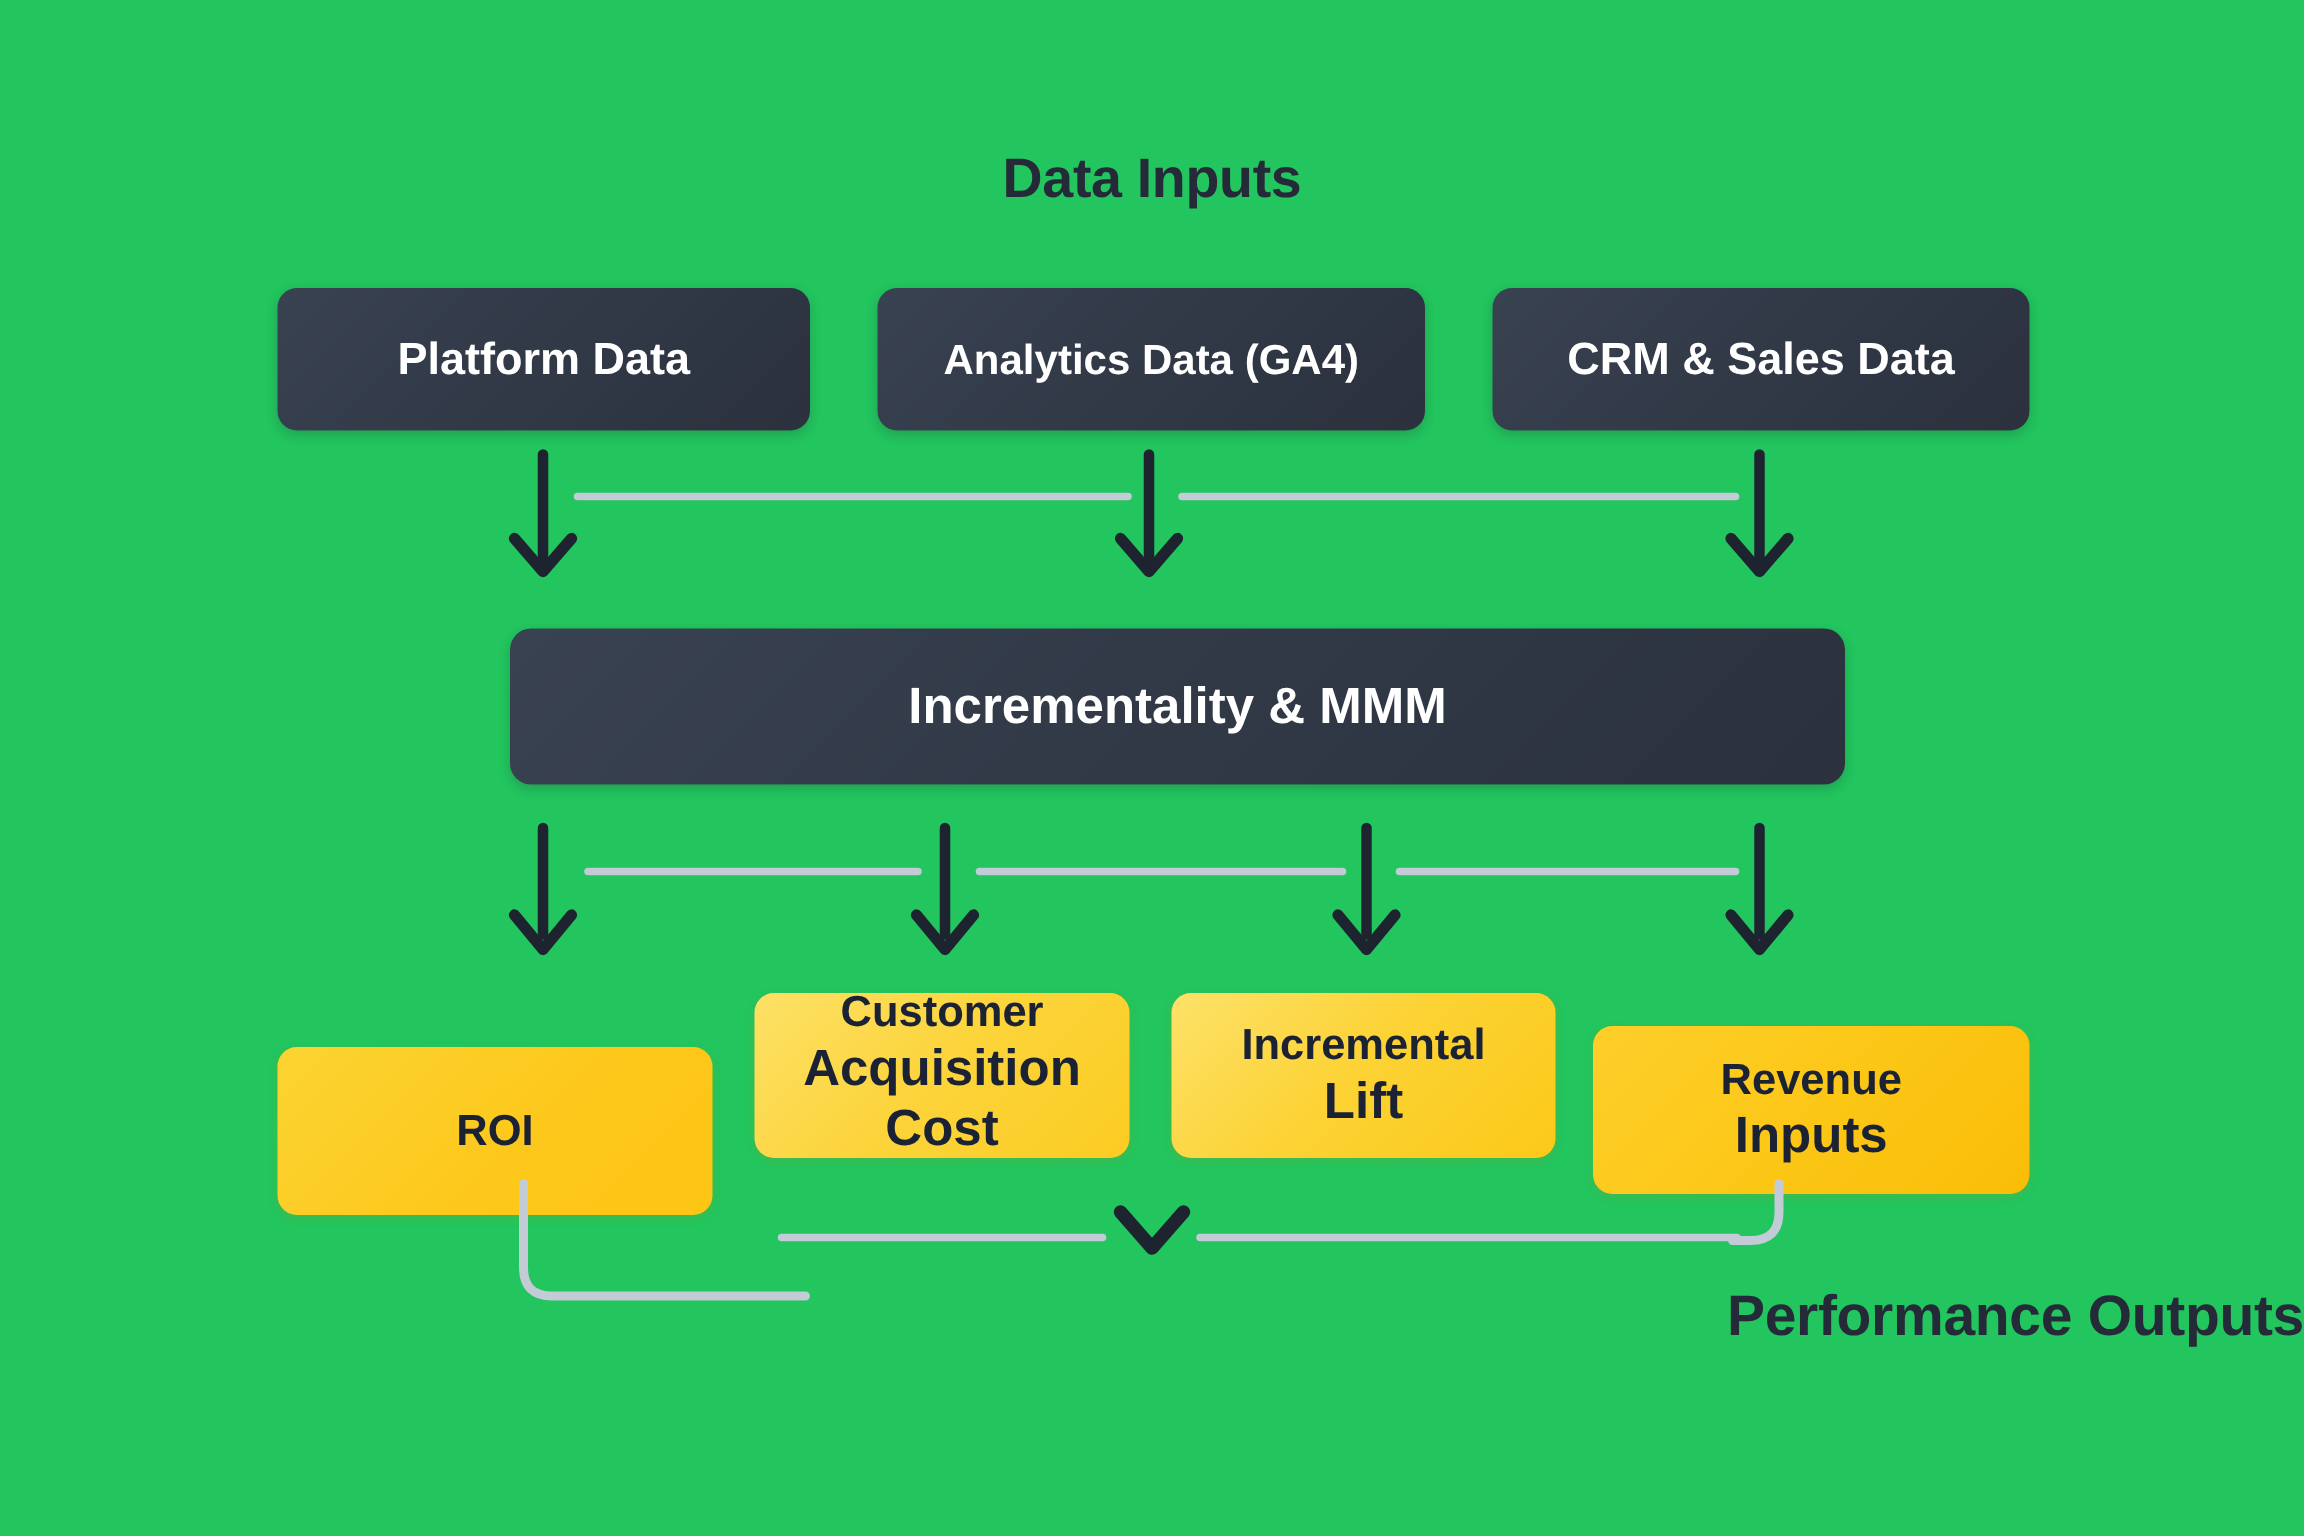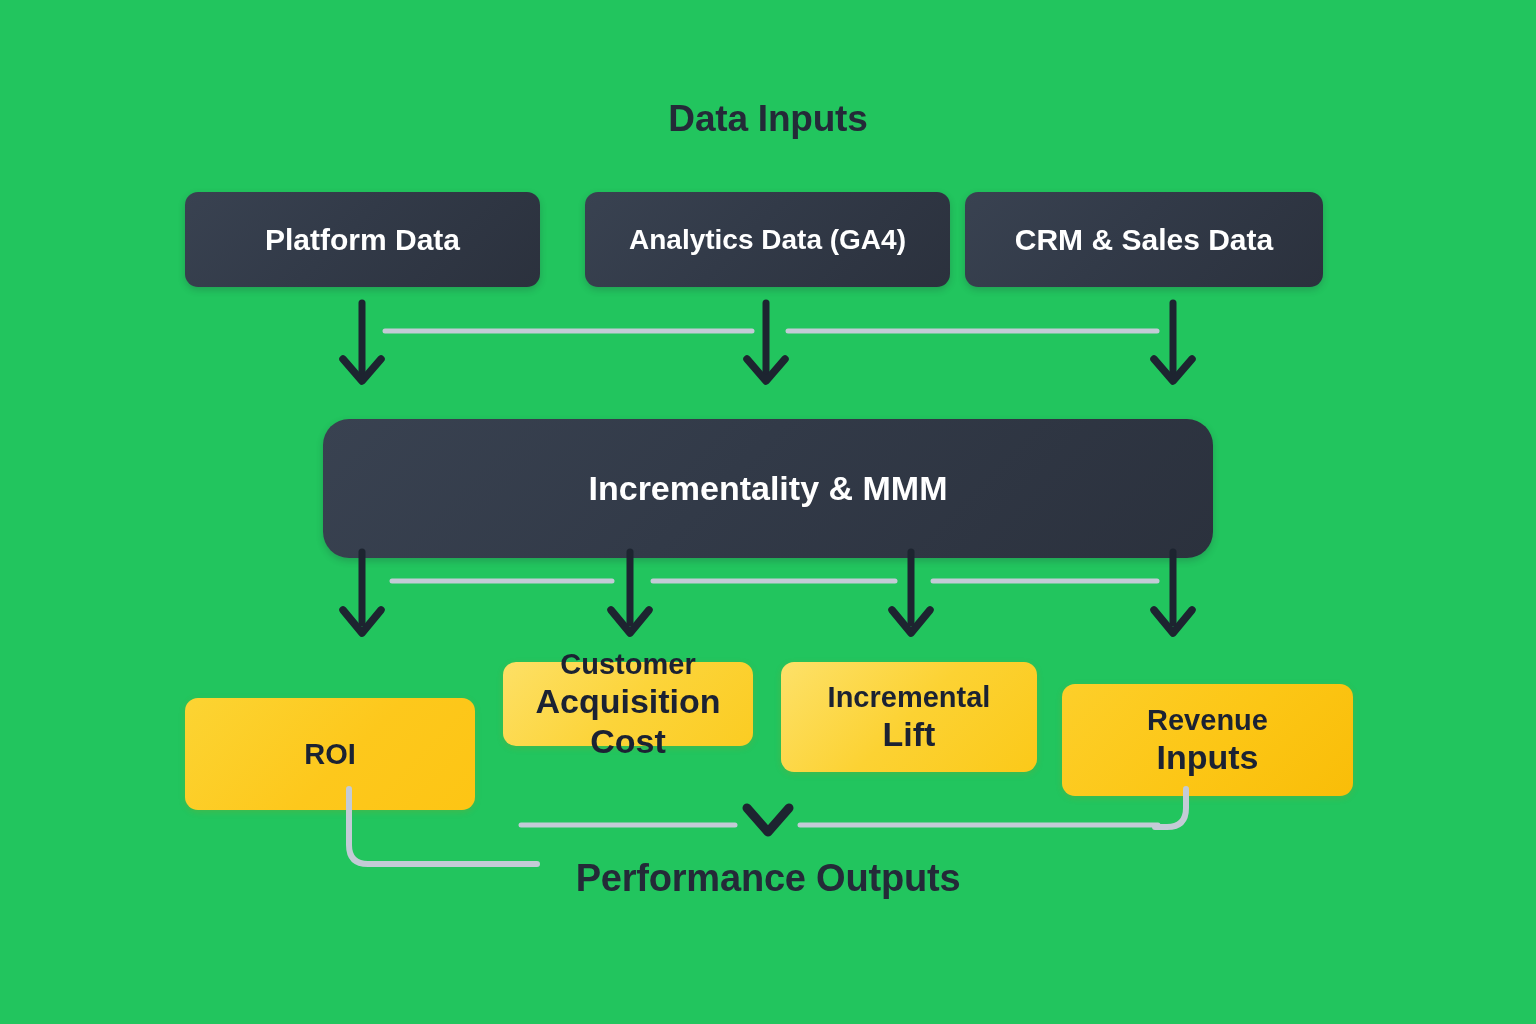--- a/index.html
+++ b/index.html
@@ -36,20 +36,21 @@
     left: 0;
     width: 1536px;
     top: 98px;
     font-size: 37px;
   }
   #title-performance-outputs {
     left: 0;
     width: 1536px;
     top: 857px;
     font-size: 38px;
+    text-align: right;
   }
 
   
   .node {
     position: absolute;
     box-sizing: border-box;
     border-radius: 13px;
     display: flex;
     align-items: center;
     justify-content: center;
@@ -64,34 +65,35 @@
   }
   .node.accent {
     color: #1b2233;
     font-weight: 700;
     box-shadow: 0 2px 6px rgba(180,140,20,0.22);
   }
 
   
   #node-platform-data      { left: 185px;  top: 192px; width: 355px; height: 95px;  font-size: 30px; }
   #node-analytics-data     { left: 585px;  top: 192px; width: 365px; height: 95px;  font-size: 28px; }
-  #node-crm-sales-data     { left: 965px;  top: 192px; width: 358px; height: 95px;  font-size: 30px; }
-
-  
-  #node-incrementality-mmm { left: 323px;  top: 419px; width: 890px; height: 139px; font-size: 34px; border-radius: 26px; }
+  #node-crm-sales-data     { left: 995px;  top: 192px; width: 358px; height: 95px;  font-size: 30px; }
+
+  
+  #node-incrementality-mmm { left: 340px;  top: 419px; width: 890px; height: 104px; font-size: 34px; border-radius: 14px; }
 
   
   #node-roi {
     left: 185px; top: 662px; width: 290px; height: 112px; font-size: 30px;
     background: linear-gradient(135deg, #fcd433 0%, #fdc81c 55%, #fdc514 100%);
     margin-top: 36px;
   }
   #node-customer-acquisition-cost {
-    left: 503px; top: 662px; width: 250px; height: 84px;
+    left: 503px; top: 662px; width: 250px; height: 110px;
     background: linear-gradient(135deg, #fde066 0%, #fcd43a 50%, #fbcc22 100%);
+    align-items: flex-end;
   }
   #node-incremental-lift {
     left: 781px; top: 662px; width: 256px; height: 110px;
     background: linear-gradient(135deg, #fde169 0%, #fcd233 50%, #fbc919 100%);
   }
   #node-revenue-impact {
     left: 1062px; top: 684px; width: 291px; height: 112px;
     background: linear-gradient(135deg, #fdcf2a 0%, #fcc615 55%, #f9bd08 100%);
   }
 

